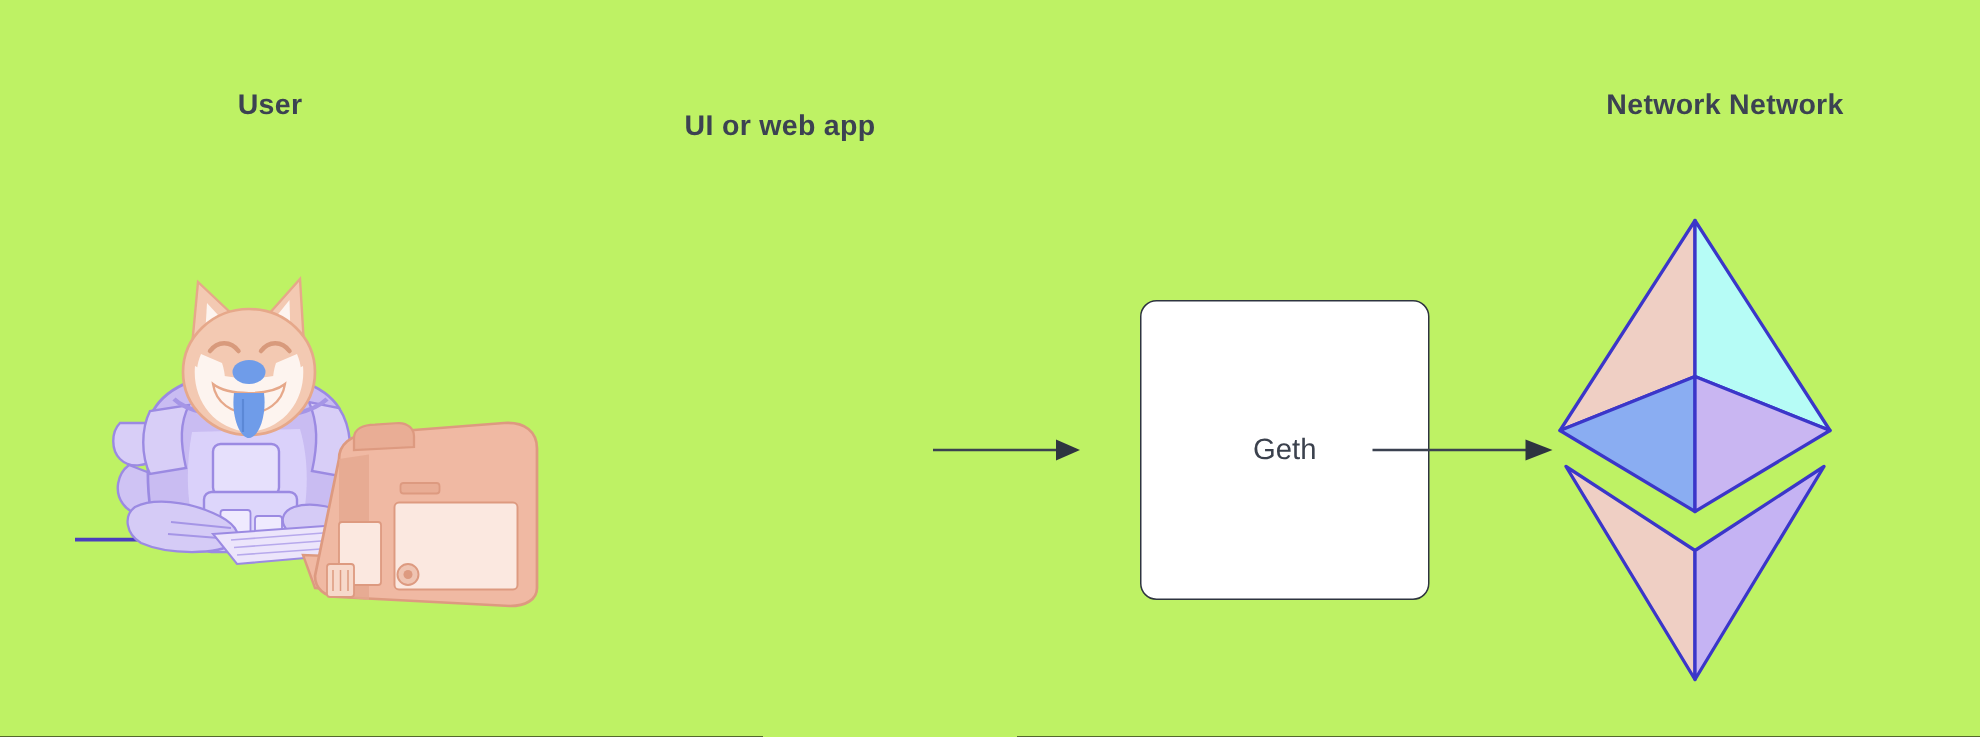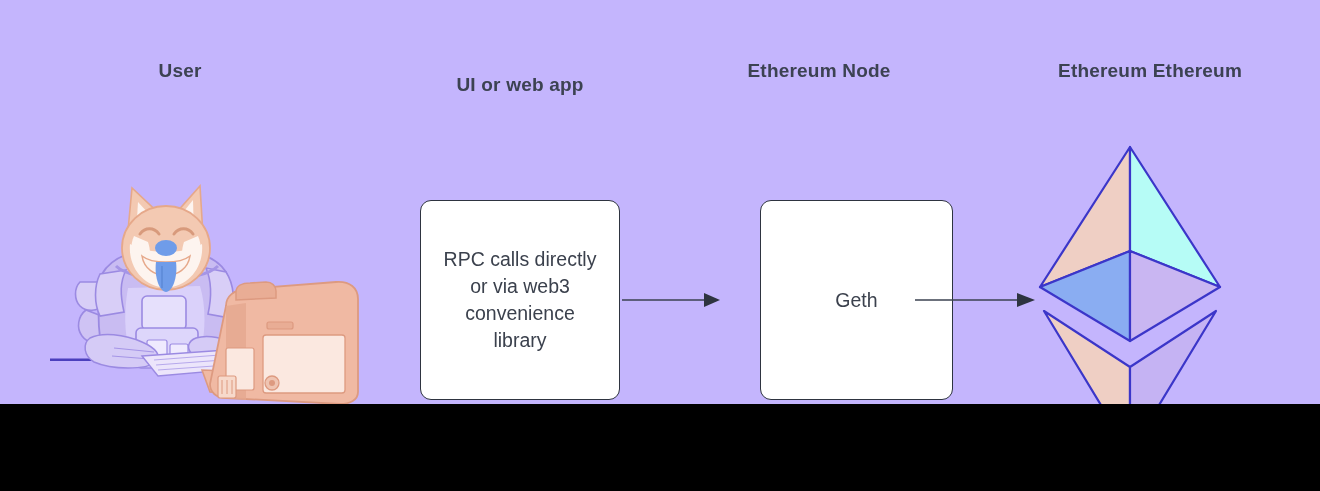--- a/index.html
+++ b/index.html
@@ -7,22 +7,22 @@
     margin: 0;
     padding: 0;
     background: #000000;
   }
   body {
     font-family: "Liberation Sans", sans-serif;
   }
   #stage {
     position: relative;
     width: 1320px;
-    height: 404px;
-    background: #c4b5fd;
+    height: 491px;
+    background: #bef264;
     overflow: hidden;
   }
   
   .col-heading {
     position: absolute;
     color: #3c4252;
     font-family: "Liberation Sans", sans-serif;
     font-size: 19px;
     font-weight: bold;
     letter-spacing: 0.2px;
@@ -66,23 +66,22 @@
 </style>
 </head>
 <body>
 
 <div id="stage">
 
   <div class="col-heading" style="left:180px; top:60px;">User</div>
 
   <div class="col-heading" style="left:520px; top:74px;">UI or web app</div>
 
-  <div class="col-heading" style="left:819px; top:60px;">Ethereum Node</div>
-
-  <div class="col-heading" style="left:1150px; top:60px;">Ethereum Ethereum</div>
+
+  <div class="col-heading" style="left:1150px; top:60px;">Network Network</div>
 
   <div class="illus" style="left:50px; top:170px; width:320px; height:240px;">
     <svg width="320" height="240" viewBox="0 0 320 240" xmlns="http://www.w3.org/2000/svg">
 
       <rect x="0" y="188.5" width="118" height="2.5" fill="#4b3fbd"></rect>
 
       <g>
 
         <path d="M36 140 C28 146 26 158 32 166 C38 174 50 176 58 170 L62 150 Z" fill="#cfc3f4" stroke="#9b8ae2" stroke-width="1.6"></path>
         <path d="M30 112 C24 118 24 130 30 136 C36 142 48 142 54 134 L52 112 Z" fill="#d8cef7" stroke="#9b8ae2" stroke-width="1.6"></path>
@@ -166,26 +165,20 @@
 
         <circle cx="222" cy="213" r="7" fill="#efc4b2" stroke="#dd9a80" stroke-width="1.3"></circle>
         <circle cx="222" cy="213" r="3" fill="#dd9a80"></circle>
 
         <rect x="168" y="206" width="18" height="22" rx="2" fill="#f7d9cb" stroke="#dd9a80" stroke-width="1.2"></rect>
         <path d="M172 210 L172 224 M177 210 L177 224 M182 210 L182 224" stroke="#dd9a80" stroke-width="1"></path>
       </g>
     </svg>
   </div>
 
-  <div class="proc-box" style="left:420px; top:200px; width:200px; height:200px;">
-    <span class="proc-label">RPC calls directly
-or via web3
-convenience
-library</span>
-  </div>
 
   <svg class="arrow-svg" style="left:620px; top:288px;" width="100" height="24" viewBox="0 0 100 24">
     <line x1="2" y1="12" x2="86" y2="12" stroke="#3b4250" stroke-width="1.6"></line>
     <polygon points="84,5 100,12 84,19" fill="#2e3440"></polygon>
   </svg>
 
   <div class="proc-box" style="left:720px; top:200px; width:193px; height:200px;margin-left:40px;">
     <span class="proc-label">Geth</span>
   </div>
 

